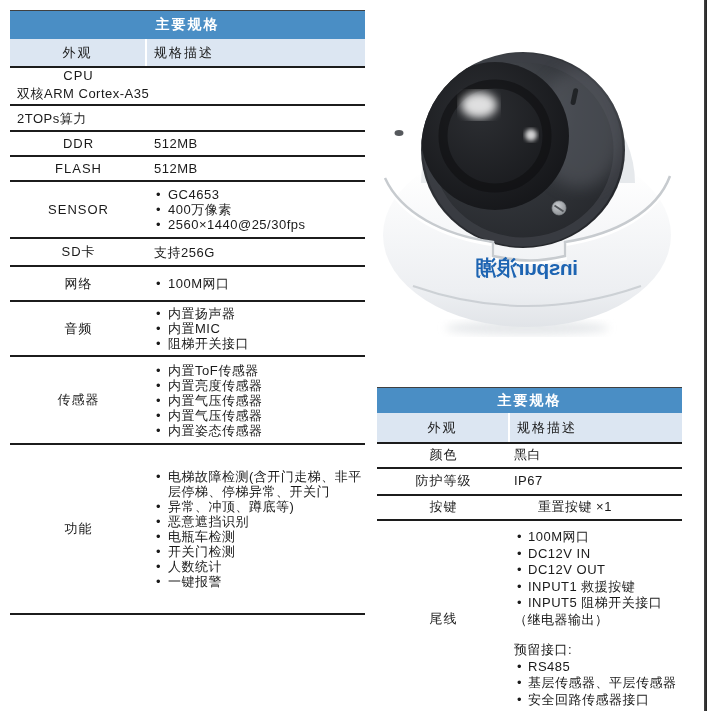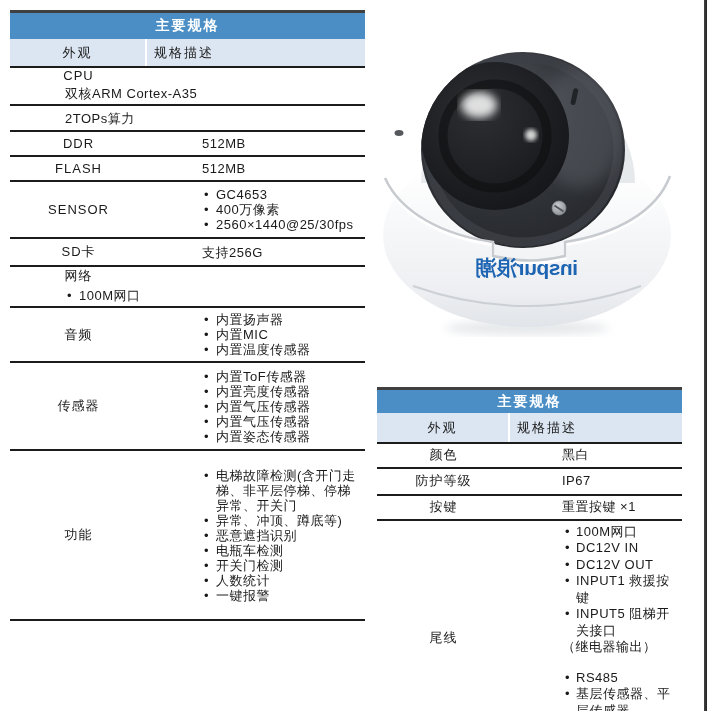--- a/index.html
+++ b/index.html
@@ -5,37 +5,37 @@
   html,body{margin:0;padding:0;background:#ffffff;}
   body{width:711px;height:711px;font-family:"Liberation Sans","DejaVu Sans",sans-serif;}
   .page{position:relative;width:711px;height:711px;overflow:hidden;background:#ffffff;}
 
   .spec-table{position:absolute;color:#1a1a1a;font-size:13px;}
   #left-table{left:10px;top:10px;width:355px;}
   #right-table{left:377px;top:387px;width:305px;}
 
   .t-title{height:29px;background:#4a8ec5;color:#ffffff;font-weight:bold;font-size:14px;
            letter-spacing:2px;display:flex;align-items:center;justify-content:center;
-           border-top:3px solid #404040;box-sizing:border-box;}
+           border-top:1px solid #404040;box-sizing:border-box;}
   #right-table .t-title{height:26px;}
 
   .t-sub{display:flex;background:#dce6f2;border-bottom:2px solid #1c1c1c;
          min-height:29px;box-sizing:border-box;}
   #right-table .t-sub{min-height:31px;}
   .t-sub .c1{width:137px;display:flex;align-items:center;justify-content:center;
              letter-spacing:2px;border-right:2px solid #ffffff;box-sizing:border-box;}
   #right-table .t-sub .c1{width:133px;}
   .t-sub .c2{flex:1;display:flex;align-items:center;padding-left:7px;letter-spacing:2px;}
 
   .t-row{display:flex;border-bottom:2px solid #1c1c1c;box-sizing:border-box;}
   .t-row .label{width:137px;display:flex;align-items:center;justify-content:center;
                 letter-spacing:1px;text-align:center;}
   #right-table .t-row .label{width:133px;}
   .t-row .value{flex:1;padding:3px 2px 3px 7px;display:flex;flex-direction:column;
-                justify-content:center;box-sizing:border-box;margin-left:48px;}
+                justify-content:center;box-sizing:border-box;}
   #right-table .t-row .value{padding-left:4px;}
   #right-table .t-row:last-child{border-bottom:none;}
 
   .line{position:relative;line-height:15px;letter-spacing:0.5px;}
   #right-table .line{line-height:16.5px;}
   .line.bulleted{padding-left:14px;}
   .bullet{position:absolute;left:2px;}
   #right-table .bullet{left:3px;}
   .line.spacer{height:14px;}
 
@@ -84,32 +84,32 @@
           <div class="line bulleted"><span class="bullet">•</span><span class="txt">400万像素</span></div>
           <div class="line bulleted"><span class="bullet">•</span><span class="txt">2560×1440@25/30fps</span></div>
         </div>
       </div>
       <div class="t-row" style="min-height: 28px;">
         <div class="label">SD卡</div>
         <div class="value">
           <div class="line"><span class="txt">支持256G</span></div>
         </div>
       </div>
-      <div class="t-row" style="min-height: 35px; flex-direction: column;">
+      <div class="t-row" style="min-height: 35px;">
         <div class="label">网络</div>
         <div class="value">
           <div class="line bulleted"><span class="bullet">•</span><span class="txt">100M网口</span></div>
         </div>
       </div>
       <div class="t-row" style="min-height: 55px;">
         <div class="label">音频</div>
         <div class="value">
           <div class="line bulleted"><span class="bullet">•</span><span class="txt">内置扬声器</span></div>
           <div class="line bulleted"><span class="bullet">•</span><span class="txt">内置MIC</span></div>
-          <div class="line bulleted"><span class="bullet">•</span><span class="txt">内置温度传感器</span></div>
+          <div class="line bulleted"><span class="bullet">•</span><span class="txt">阻梯开关接口</span></div>
         </div>
       </div>
       <div class="t-row" style="min-height: 88px;">
         <div class="label">传感器</div>
         <div class="value">
           <div class="line bulleted"><span class="bullet">•</span><span class="txt">内置ToF传感器</span></div>
           <div class="line bulleted"><span class="bullet">•</span><span class="txt">内置亮度传感器</span></div>
           <div class="line bulleted"><span class="bullet">•</span><span class="txt">内置气压传感器</span></div>
           <div class="line bulleted"><span class="bullet">•</span><span class="txt">内置气压传感器</span></div>
           <div class="line bulleted"><span class="bullet">•</span><span class="txt">内置姿态传感器</span></div>
@@ -215,36 +215,37 @@
         <div class="value">
           <div class="line"><span class="txt">黑白</span></div>
         </div>
       </div>
       <div class="t-row" style="min-height: 27px;">
         <div class="label">防护等级</div>
         <div class="value">
           <div class="line"><span class="txt">IP67</span></div>
         </div>
       </div>
-      <div class="t-row" style="min-height: 25px;">
+      <div class="t-row" style="min-height: 25px; gap: 24px;">
         <div class="label">按键</div>
         <div class="value">
           <div class="line"><span class="txt">重置按键 ×1</span></div>
         </div>
       </div>
       <div class="t-row" style="min-height: 196px;">
         <div class="label">尾线</div>
         <div class="value">
           <div class="line bulleted"><span class="bullet">•</span><span class="txt">100M网口</span></div>
           <div class="line bulleted"><span class="bullet">•</span><span class="txt">DC12V IN</span></div>
           <div class="line bulleted"><span class="bullet">•</span><span class="txt">DC12V OUT</span></div>
           <div class="line bulleted"><span class="bullet">•</span><span class="txt">INPUT1 救援按键</span></div>
           <div class="line bulleted"><span class="bullet">•</span><span class="txt">INPUT5 阻梯开关接口</span></div>
           <div class="line"><span class="txt">（继电器输出）</span></div>
           <div class="line spacer"></div>
+          <div class="line"><span class="txt">预留接口:</span></div>
           <div class="line bulleted"><span class="bullet">•</span><span class="txt">RS485</span></div>
           <div class="line bulleted"><span class="bullet">•</span><span class="txt">基层传感器、平层传感器</span></div>
           <div class="line bulleted"><span class="bullet">•</span><span class="txt">安全回路传感器接口</span></div>
         </div>
       </div>
     </div>
 
   <div class="page-edge"></div>
 </div>
 

